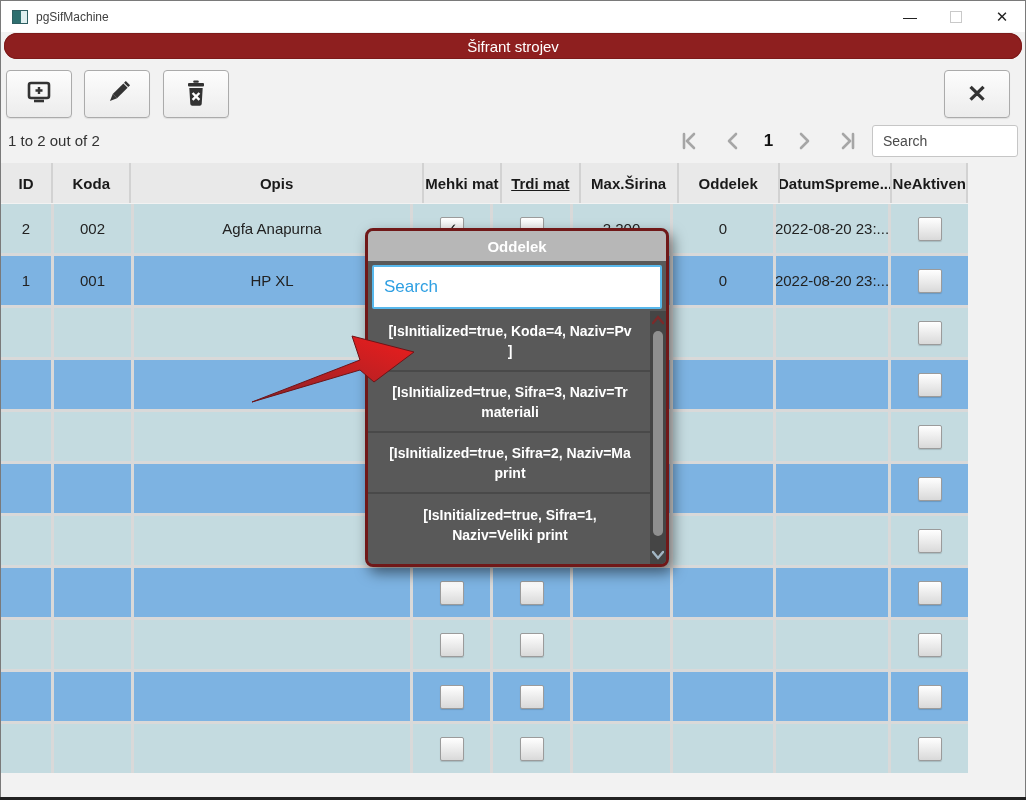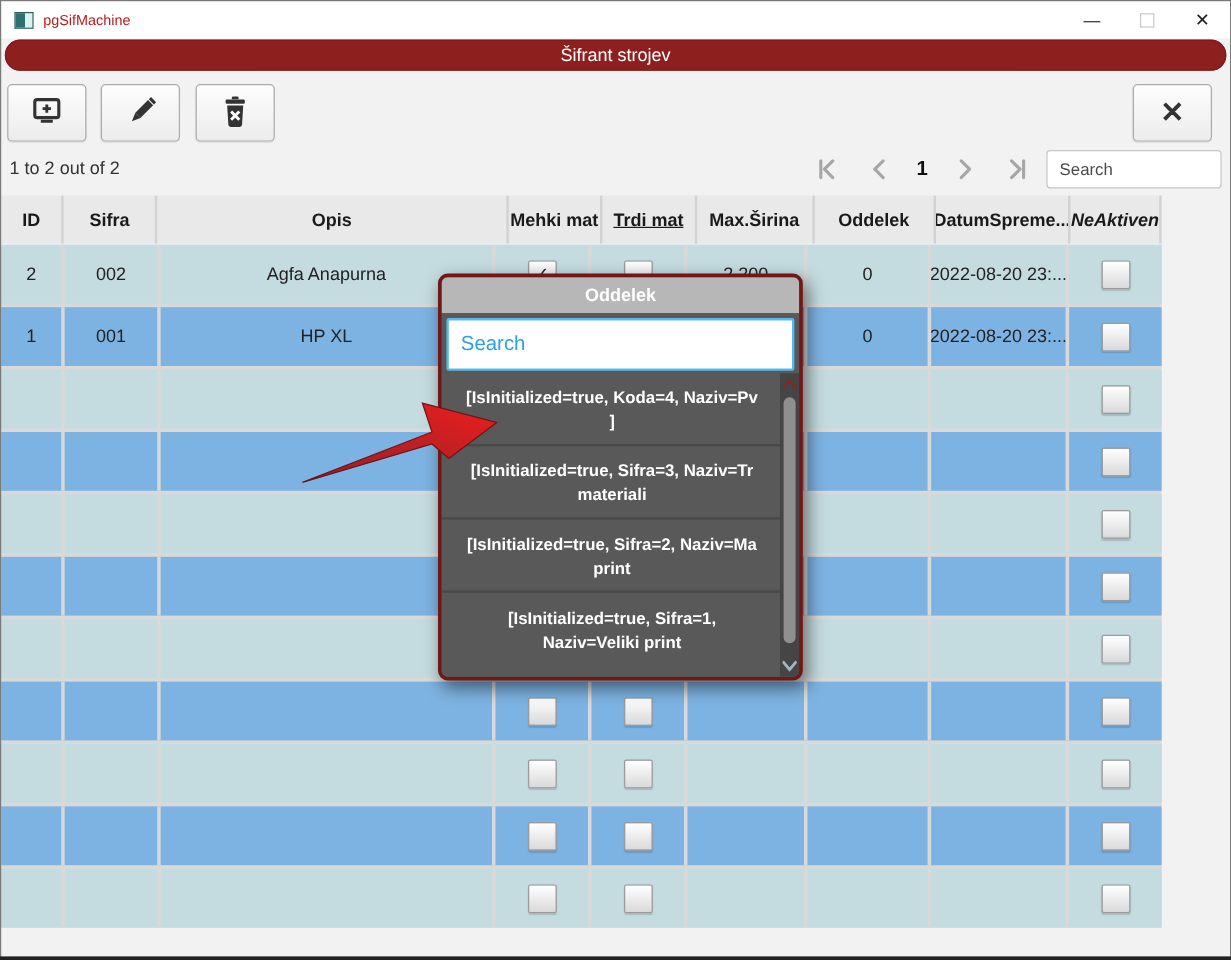--- a/index.html
+++ b/index.html
@@ -8,21 +8,21 @@
     background:#f2f2f2;
     font-family:"Liberation Sans",sans-serif;
     -webkit-font-smoothing:antialiased;
   }
   .frame{position:absolute;inset:0;border:1px solid #7a7a7a;border-bottom:none;pointer-events:none;z-index:50;}
   .bottom-edge{position:absolute;left:0;right:0;bottom:0;height:3px;background:#222;z-index:50;}
 
   
   .titlebar{position:absolute;left:1px;top:1px;right:1px;height:31px;background:#ffffff;display:flex;align-items:center;}
   .app-icon{width:16px;height:14px;margin-left:11px;border:1px solid #2f5f62;background:linear-gradient(90deg,#2e6f6f 0 55%,#dff0f0 55% 100%);box-sizing:border-box;}
-  .app-title{font-size:12px;color:#b91c1c;margin-left:8px;}
+  .app-title{font-size:12px;color:#404040;margin-left:8px;}
   .win-controls{margin-left:auto;display:flex;align-items:center;height:100%;}
   .win-btn{width:46px;height:100%;display:flex;align-items:center;justify-content:center;font-size:14px;color:#222;}
   .win-btn.max span{display:block;width:10px;height:10px;border:1px solid #c9c9c9;}
   .win-btn.close{font-size:15px;}
 
   
   .banner{position:absolute;left:4px;right:4px;top:33px;height:26px;background:#8e1f1f;border-radius:13px;
     display:flex;align-items:center;justify-content:center;color:#fff;font-size:15px;box-shadow:0 0 0 1px #7c1a1a inset;}
 
   
@@ -153,28 +153,28 @@
     <svg width="22" height="22" viewBox="0 0 22 22">
         <path d="M6 4l7 7-7 7M16 4v14" stroke="#a6a6a6" stroke-width="2.6" fill="none" stroke-linecap="round" stroke-linejoin="round"></path>
       </svg>
   </span>
 </div>
 <input class="search-box" type="text" placeholder="Search" style="">
 
 <div class="grid-wrap">
   <div class="h-row" id="grid-header">
       <div class="h-cell" style="width: 53px;">ID</div>
-      <div class="h-cell" style="width: 80px;">Sifra</div>
+      <div class="h-cell" style="width: 80px;">Koda</div>
       <div class="h-cell" style="width: 298px;">Opis</div>
       <div class="h-cell" style="width: 80px;">Mehki mat</div>
       <div class="h-cell" style="width: 80px; text-decoration: underline;">Trdi mat</div>
       <div class="h-cell" style="width: 100px;">Max.Širina</div>
       <div class="h-cell" style="width: 103px;">Oddelek</div>
       <div class="h-cell" style="width: 115px;">DatumSpreme...</div>
-      <div class="h-cell" style="width: 77px; font-style: italic;">NeAktiven</div>
+      <div class="h-cell" style="width: 77px;">NeAktiven</div>
     </div>
   <div class="t-body" id="grid-body">
       <div class="t-row light">
         <div class="t-cell" style="width: 53px;">2</div>
         <div class="t-cell" style="width: 80px;">002</div>
         <div class="t-cell" style="width: 279px;">Agfa Anapurna</div>
         <div class="t-cell" style="width: 80px;">
           <span class="cb">✓</span>
         </div>
         <div class="t-cell" style="width: 80px;">

